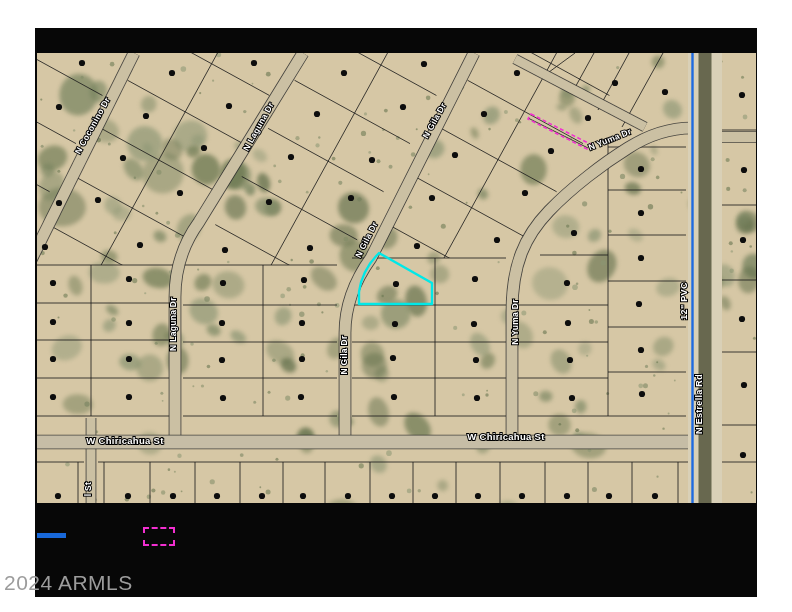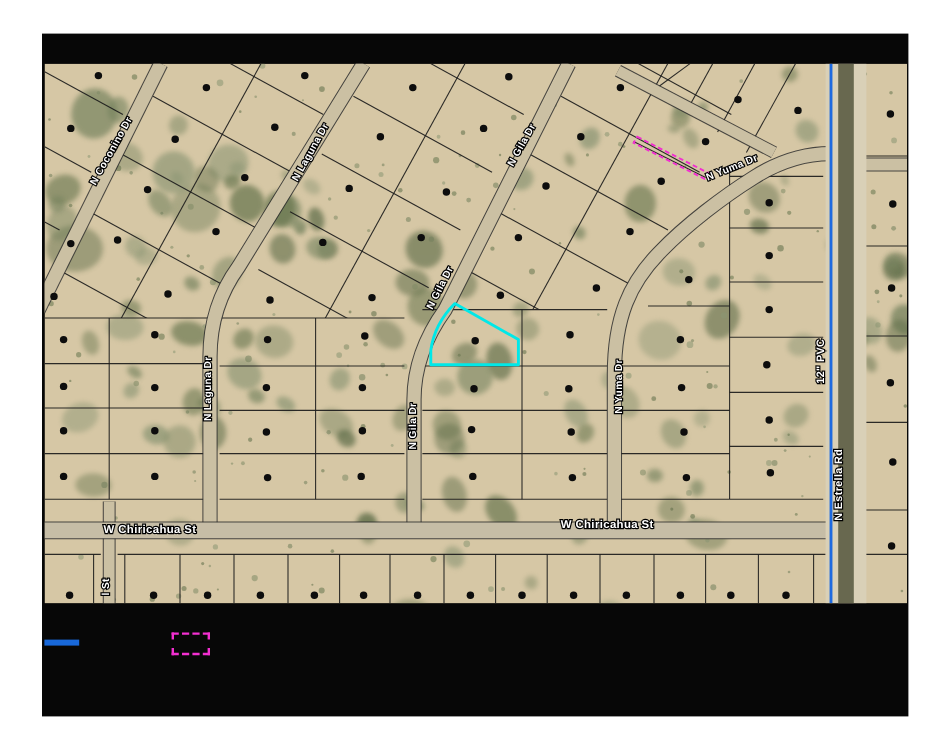--- a/index.html
+++ b/index.html
@@ -578,13 +578,14 @@
         <text transform="translate(518,322) rotate(-90)" text-anchor="middle" font-size="8.5" font-weight="700" font-family="&quot;Liberation Sans&quot;,sans-serif" fill="#ffffff" stroke="#000000" stroke-width="2" paint-order="stroke" letter-spacing="0.3">N Yuma Dr</text>
         <text transform="translate(125,444) rotate(0)" text-anchor="middle" font-size="9.5" font-weight="700" font-family="&quot;Liberation Sans&quot;,sans-serif" fill="#ffffff" stroke="#000000" stroke-width="2" paint-order="stroke" letter-spacing="0.3">W Chiricahua St</text>
         <text transform="translate(506,440) rotate(0)" text-anchor="middle" font-size="9.5" font-weight="700" font-family="&quot;Liberation Sans&quot;,sans-serif" fill="#ffffff" stroke="#000000" stroke-width="2" paint-order="stroke" letter-spacing="0.3">W Chiricahua St</text>
         <text transform="translate(91,489) rotate(-90)" text-anchor="middle" font-size="8.5" font-weight="700" font-family="&quot;Liberation Sans&quot;,sans-serif" fill="#ffffff" stroke="#000000" stroke-width="2" paint-order="stroke" letter-spacing="0.3">l St</text>
         <text transform="translate(687,301) rotate(-90)" text-anchor="middle" font-size="9" font-weight="700" font-family="&quot;Liberation Sans&quot;,sans-serif" fill="#ffffff" stroke="#000000" stroke-width="2" paint-order="stroke" letter-spacing="0.3">12" PVC</text>
         <text transform="translate(702,404) rotate(-90)" text-anchor="middle" font-size="9" font-weight="700" font-family="&quot;Liberation Sans&quot;,sans-serif" fill="#ffffff" stroke="#000000" stroke-width="2" paint-order="stroke" letter-spacing="0.3">N Estrella Rd</text>
       </g>
     </svg>
   <div id="legend-line" style="left: 37px; top: 533px; width: 29px; height: 5px; background: rgb(24, 104, 217);"></div>
   <div id="legend-box" style="left: 143px; top: 527px; width: 32px; height: 19px; border: 2px dashed rgb(242, 47, 208); box-sizing: border-box;"></div>
+  <div id="watermark" style="color: rgb(156, 156, 156);">2024 ARMLS</div>
 </div>
 
 </body></html>

